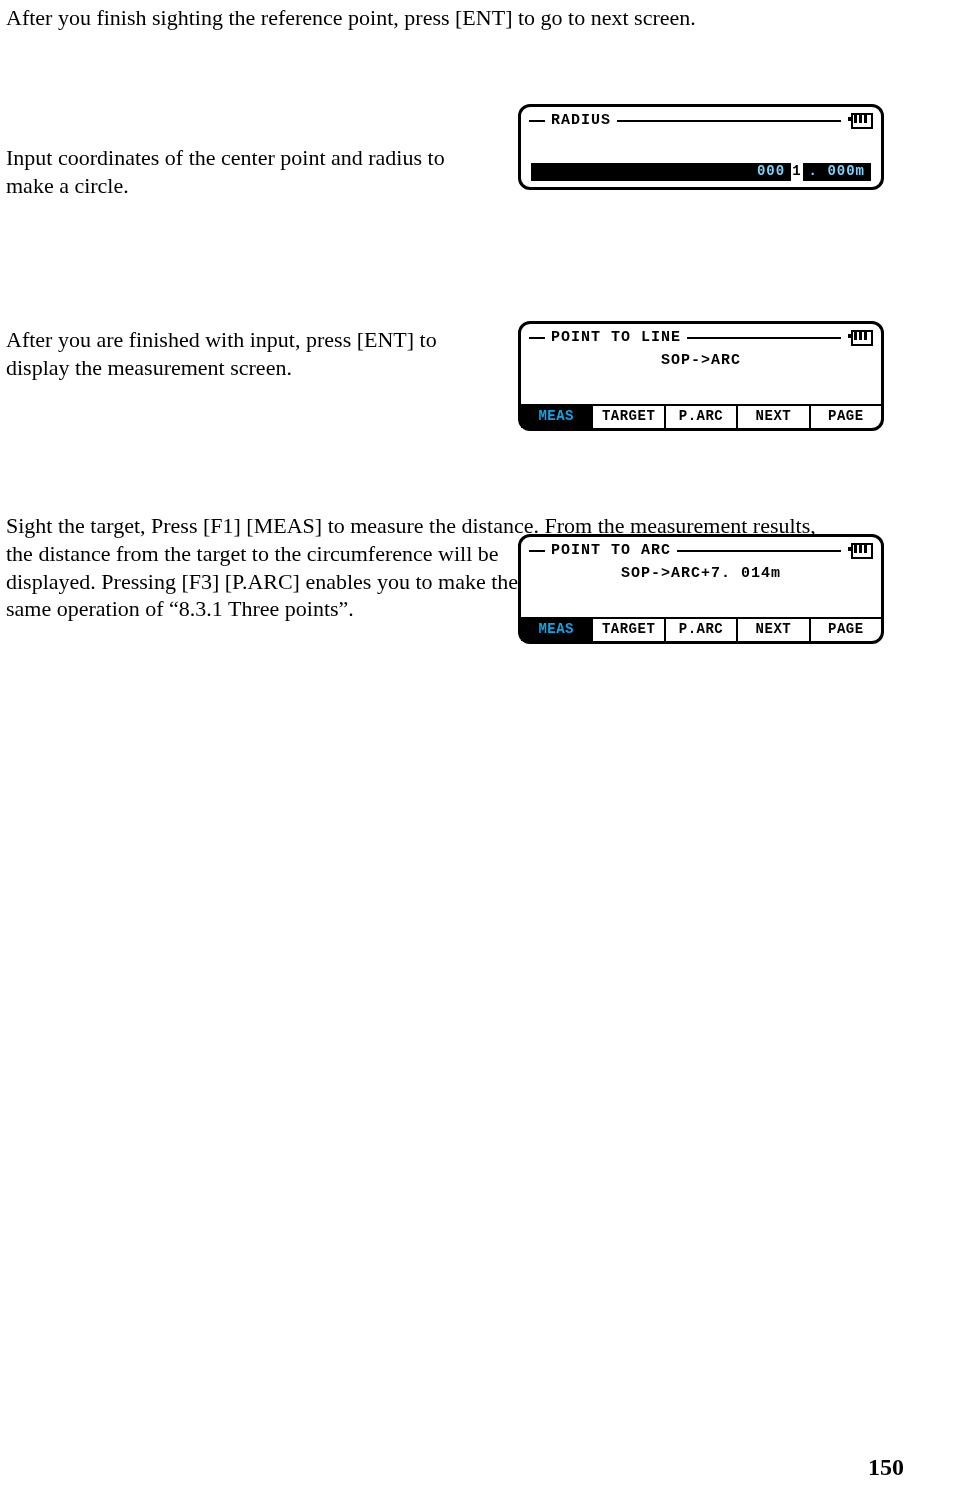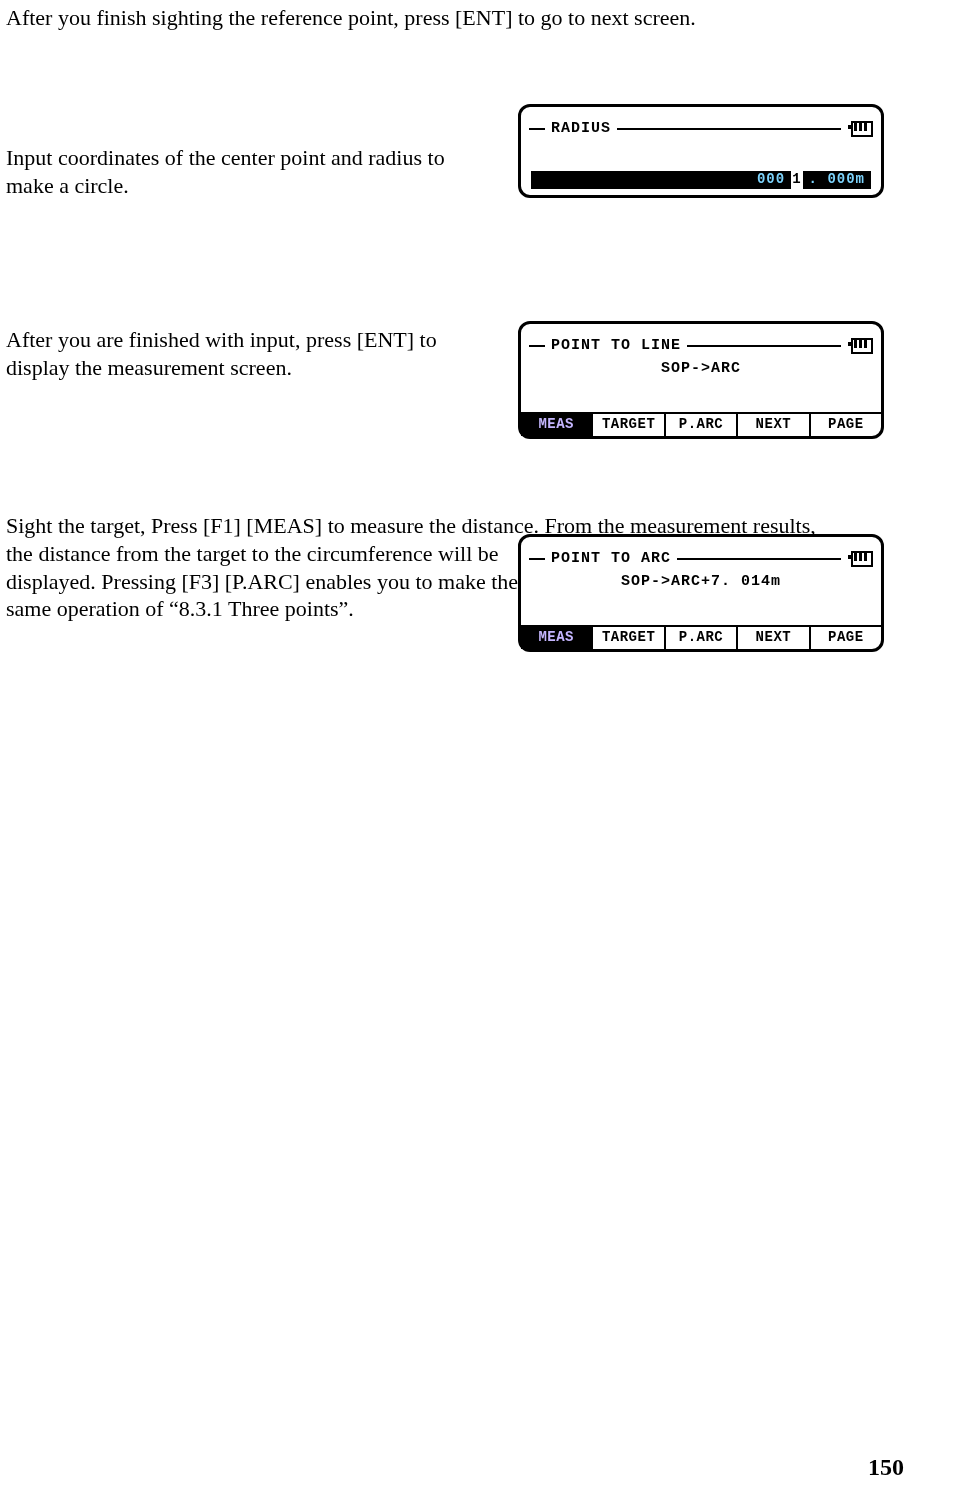--- a/index.html
+++ b/index.html
@@ -37,21 +37,21 @@
     position: absolute;
     width: 360px;
     border: 3px solid #000;
     border-radius: 12px;
     background: #fff;
     font-family: "Courier New", monospace;
     font-weight: 600;
   }
   .lcd-body {
     position: relative;
-    padding: 12px 8px 0 8px;
+    padding: 4px 8px 0 8px;
   }
   .lcd-title-wrap {
     display: flex;
     align-items: center;
     gap: 6px;
     height: 20px;
   }
   .dash {
     height: 2px;
     background: #000;
@@ -134,21 +134,21 @@
     font-size: 14px;
     letter-spacing: 0.5px;
     display: flex;
     align-items: center;
     justify-content: center;
     white-space: pre;
   }
   .sk:last-child { border-right: none; }
   .sk.inv {
     background: #000;
-    color: #c4b5fd;
+    color: #0ea5e9;
   }
   .arrow-l, .arrow-r {
     width: 0; height: 0;
   }
   .arrow-l {
     border-top: 5px solid transparent;
     border-bottom: 5px solid transparent;
     border-right: 10px solid #000;
   }
   .arrow-r {

